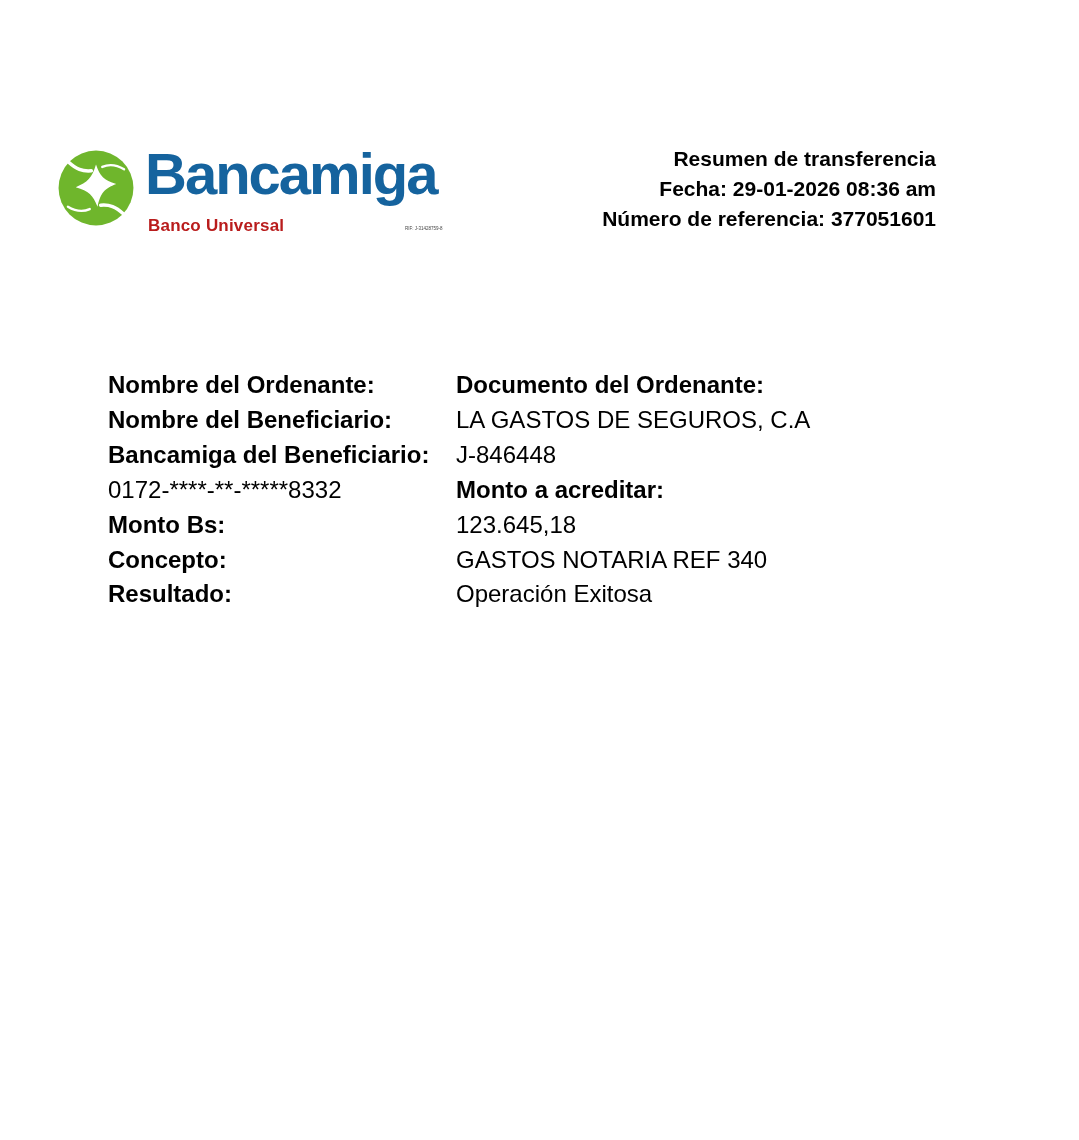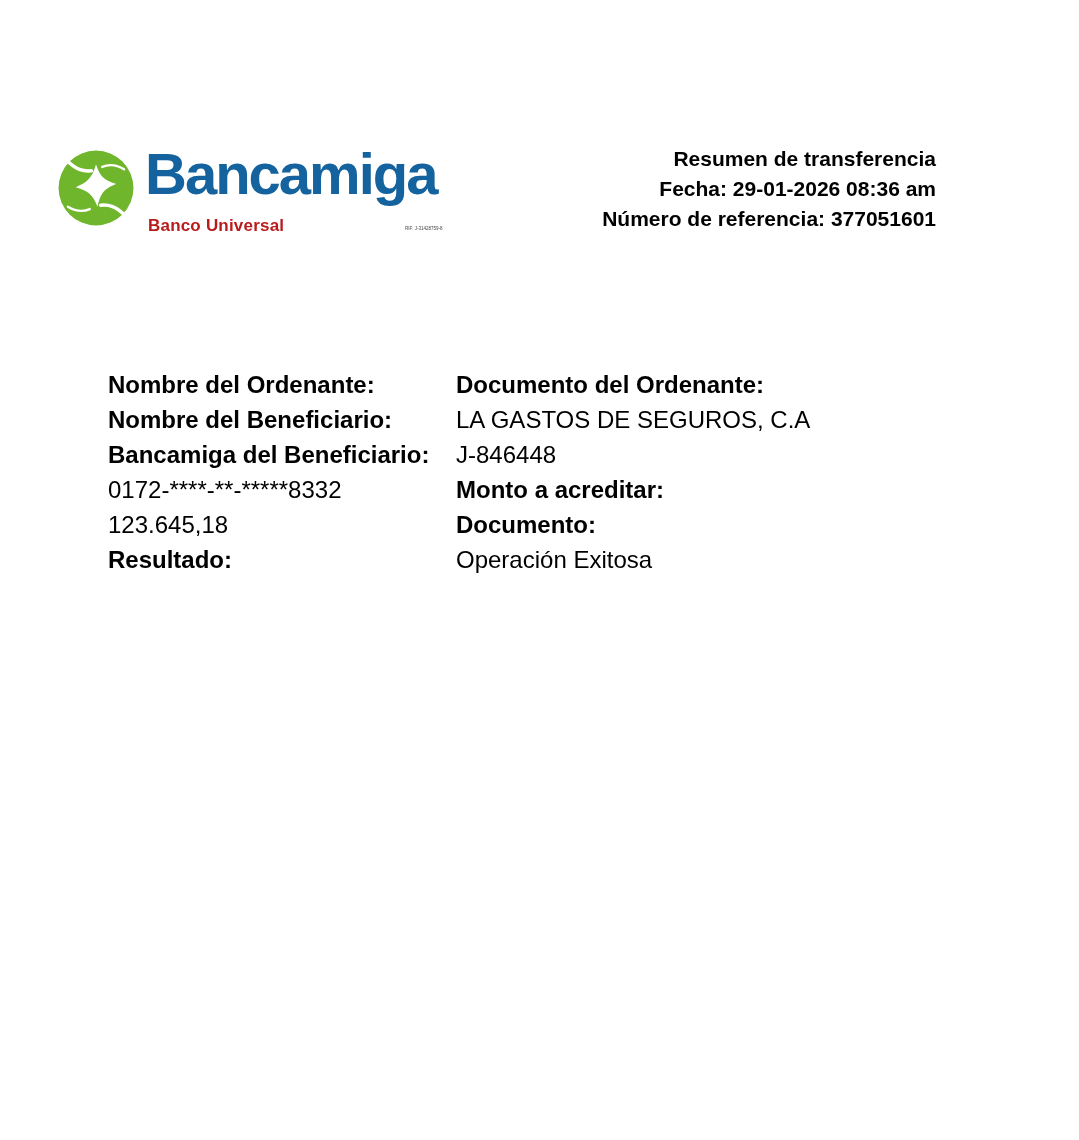--- a/index.html
+++ b/index.html
@@ -134,21 +134,23 @@
     <div class="label">Nombre del Beneficiario:</div>
     <div class="value">LA GASTOS DE SEGUROS, C.A</div>
 
     <div class="label">Bancamiga del Beneficiario:</div>
     <div class="value">J-846448</div>
 
     <div class="value">0172-****-**-*****8332</div>
 
     <div class="label">Monto a acreditar:</div>
 
+    <div class="label">Monto Bs:</div>
     <div class="value">123.645,18</div>
 
-    <div class="label">Documento:</div>
+    <div class="label">Concepto:</div>
+    <div class="value">GASTOS NOTARIA REF 340</div>
 
     <div class="label">Resultado:</div>
     <div class="value">Operación Exitosa</div>
   </div>
 
 </div>
 
 </body></html>

